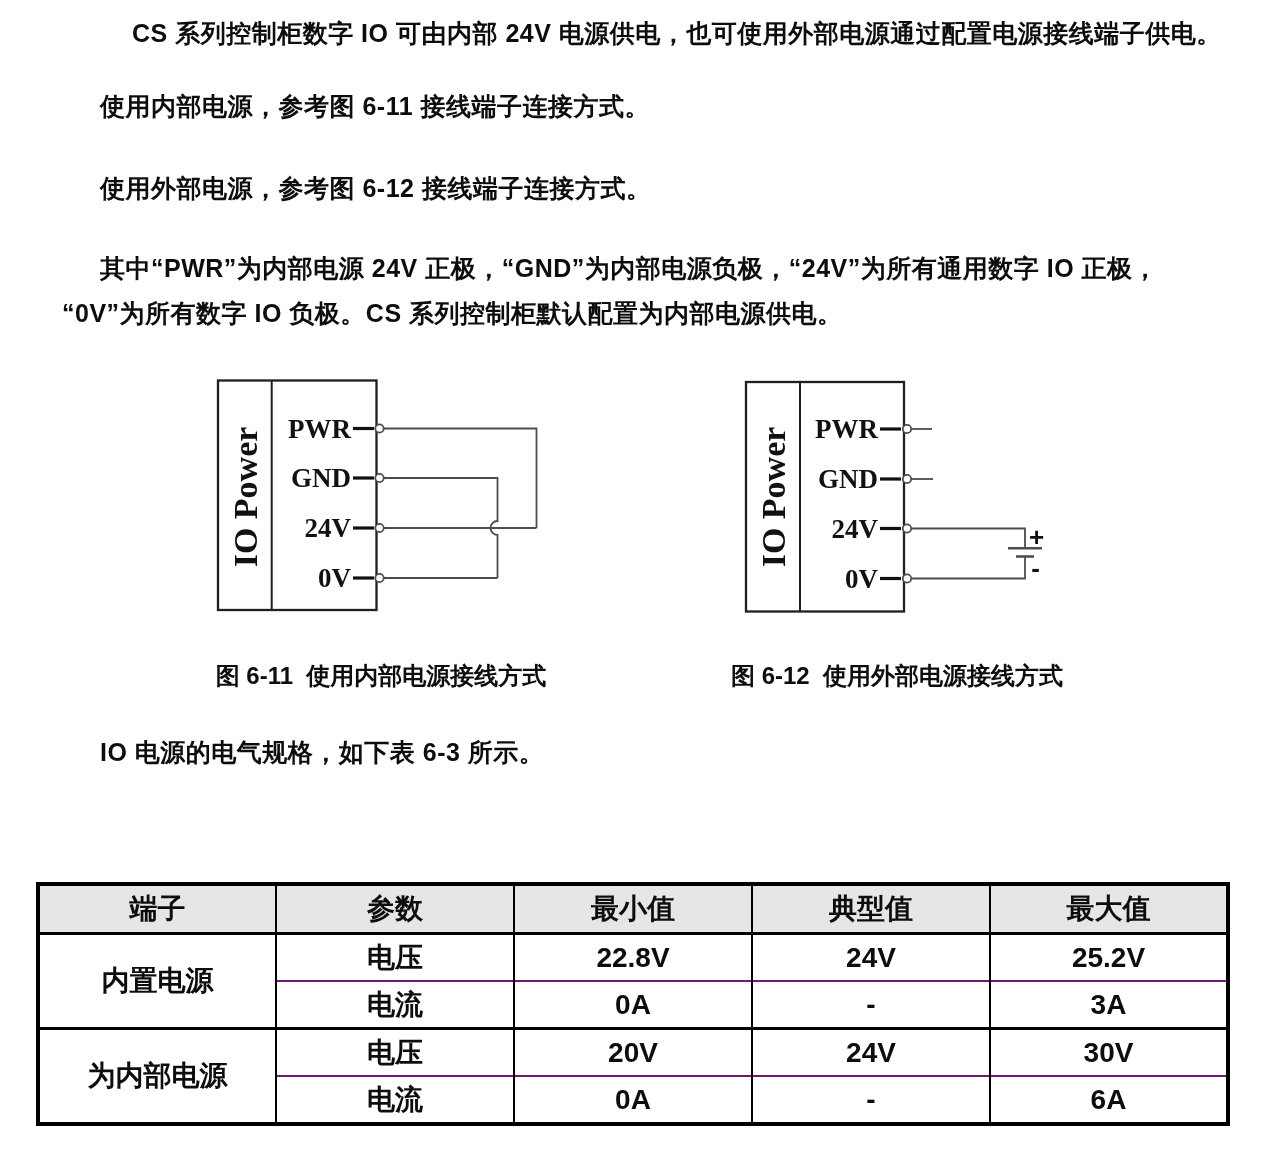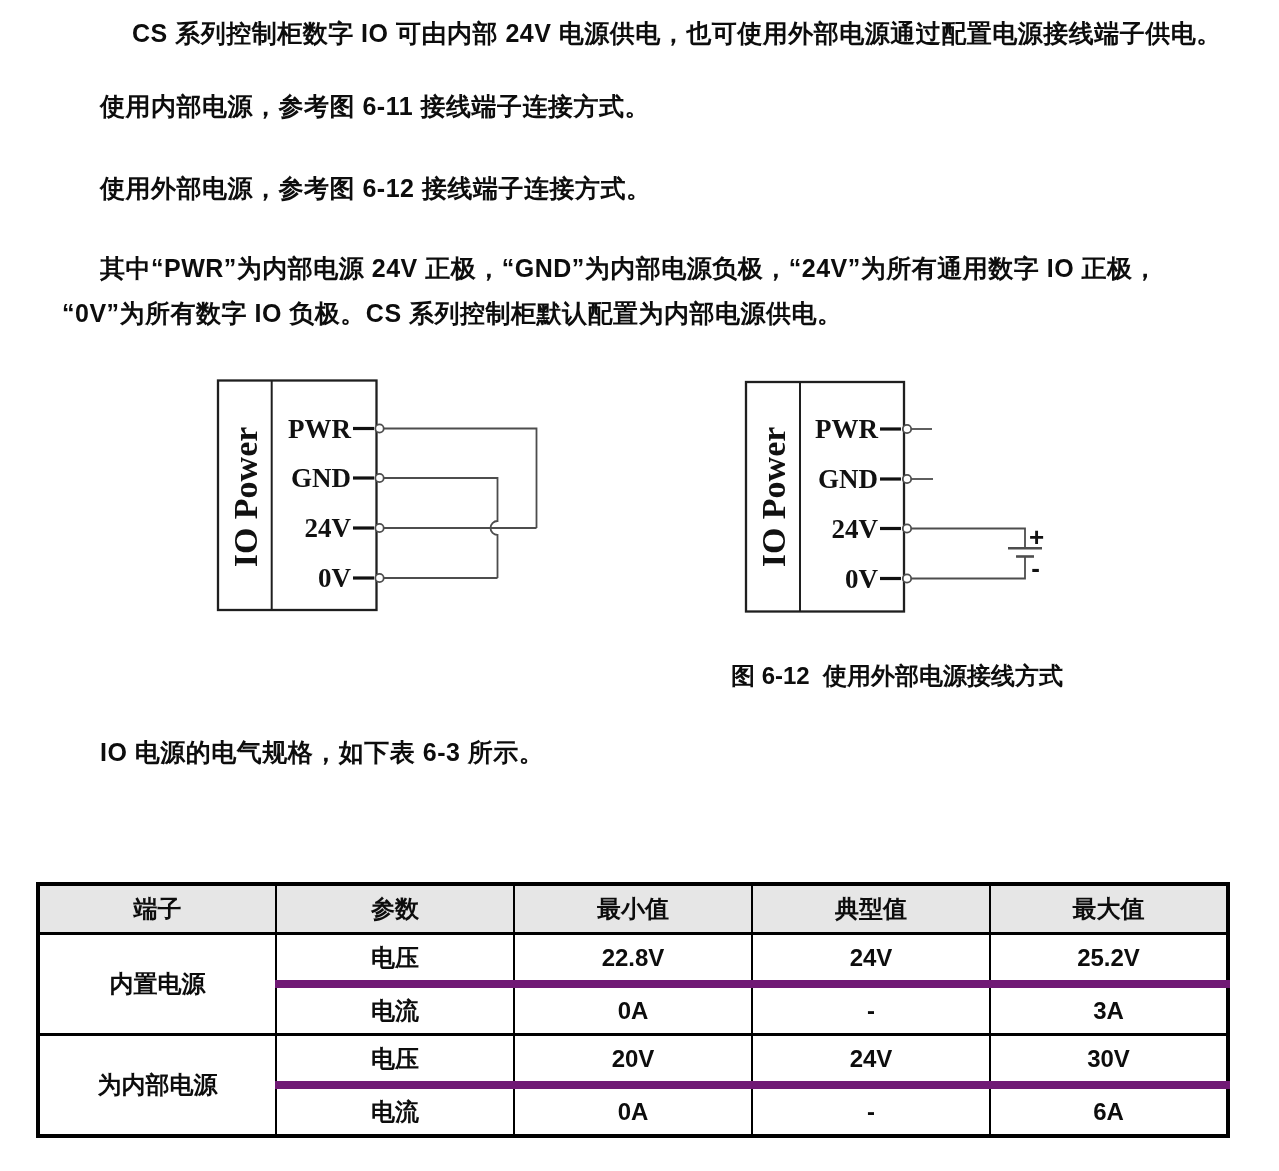--- a/index.html
+++ b/index.html
@@ -26,30 +26,30 @@
   svg text.term-label{
     font-family:"Liberation Serif","DejaVu Serif",serif;font-weight:600;font-size:27px;fill:#111;
   }
   svg text.polarity{
     font-family:"Liberation Sans","DejaVu Sans",sans-serif;font-weight:700;font-size:26px;fill:#111;
   }
   
   table.spec{
     position:absolute;left:36px;top:882px;width:1194px;
     border-collapse:collapse;table-layout:fixed;
-    font-size:24px;font-weight:700;color:#0d0d0d;
+    font-size:28px;font-weight:700;color:#0d0d0d;
     border:4px solid #000;
   }
   table.spec th,table.spec td{
     border-left:2.3px solid #000;border-right:2.3px solid #000;
     text-align:center;vertical-align:middle;padding:0;
   }
   table.spec th{height:46px;background:#e6e6e6;border-bottom:3.5px solid #000;}
   table.spec td{height:45px;background:#ffffff;}
-  tr.thin-top td{border-top:8px solid #701a75;margin-top:8px;}
+  tr.thin-top td{border-top:2px solid #701a75;margin-top:8px;}
   tr.group-top td{border-top:3.5px solid #000;}
 </style>
 </head>
 <body>
 
 <div class="page">
 
   <div class="para" style="left:84px;top:17px;margin-left:48px;">CS 系列控制柜数字 IO 可由内部 24V 电源供电，也可使用外部电源通过配置电源接线端子供电。</div>
   <div class="para" style="left:100px;top:90px;">使用内部电源，参考图 6-11 接线端子连接方式。</div>
   <div class="para" style="left:100px;top:172px;">使用外部电源，参考图 6-12 接线端子连接方式。</div>
@@ -123,20 +123,21 @@
 
       <g fill="#ffffff" stroke="#4d4d4d" stroke-width="1.8">
         <circle cx="907" cy="429" r="4.2"></circle>
         <circle cx="907" cy="479" r="4.2"></circle>
         <circle cx="907" cy="528.5" r="4.2"></circle>
         <circle cx="907" cy="578.5" r="4.2"></circle>
       </g>
     </g>
   </svg>
 
+  <div class="caption" style="left:161px;">图 6-11  使用内部电源接线方式</div>
   <div class="caption" style="left:677px;">图 6-12  使用外部电源接线方式</div>
 
   <div class="para" style="left:100px;top:736px;">IO 电源的电气规格，如下表 6-3 所示。</div>
 
   <table class="spec">
     <colgroup>
       <col style="width:20%">
         <col style="width:20%">
         <col style="width:20%">
         <col style="width:20%">

